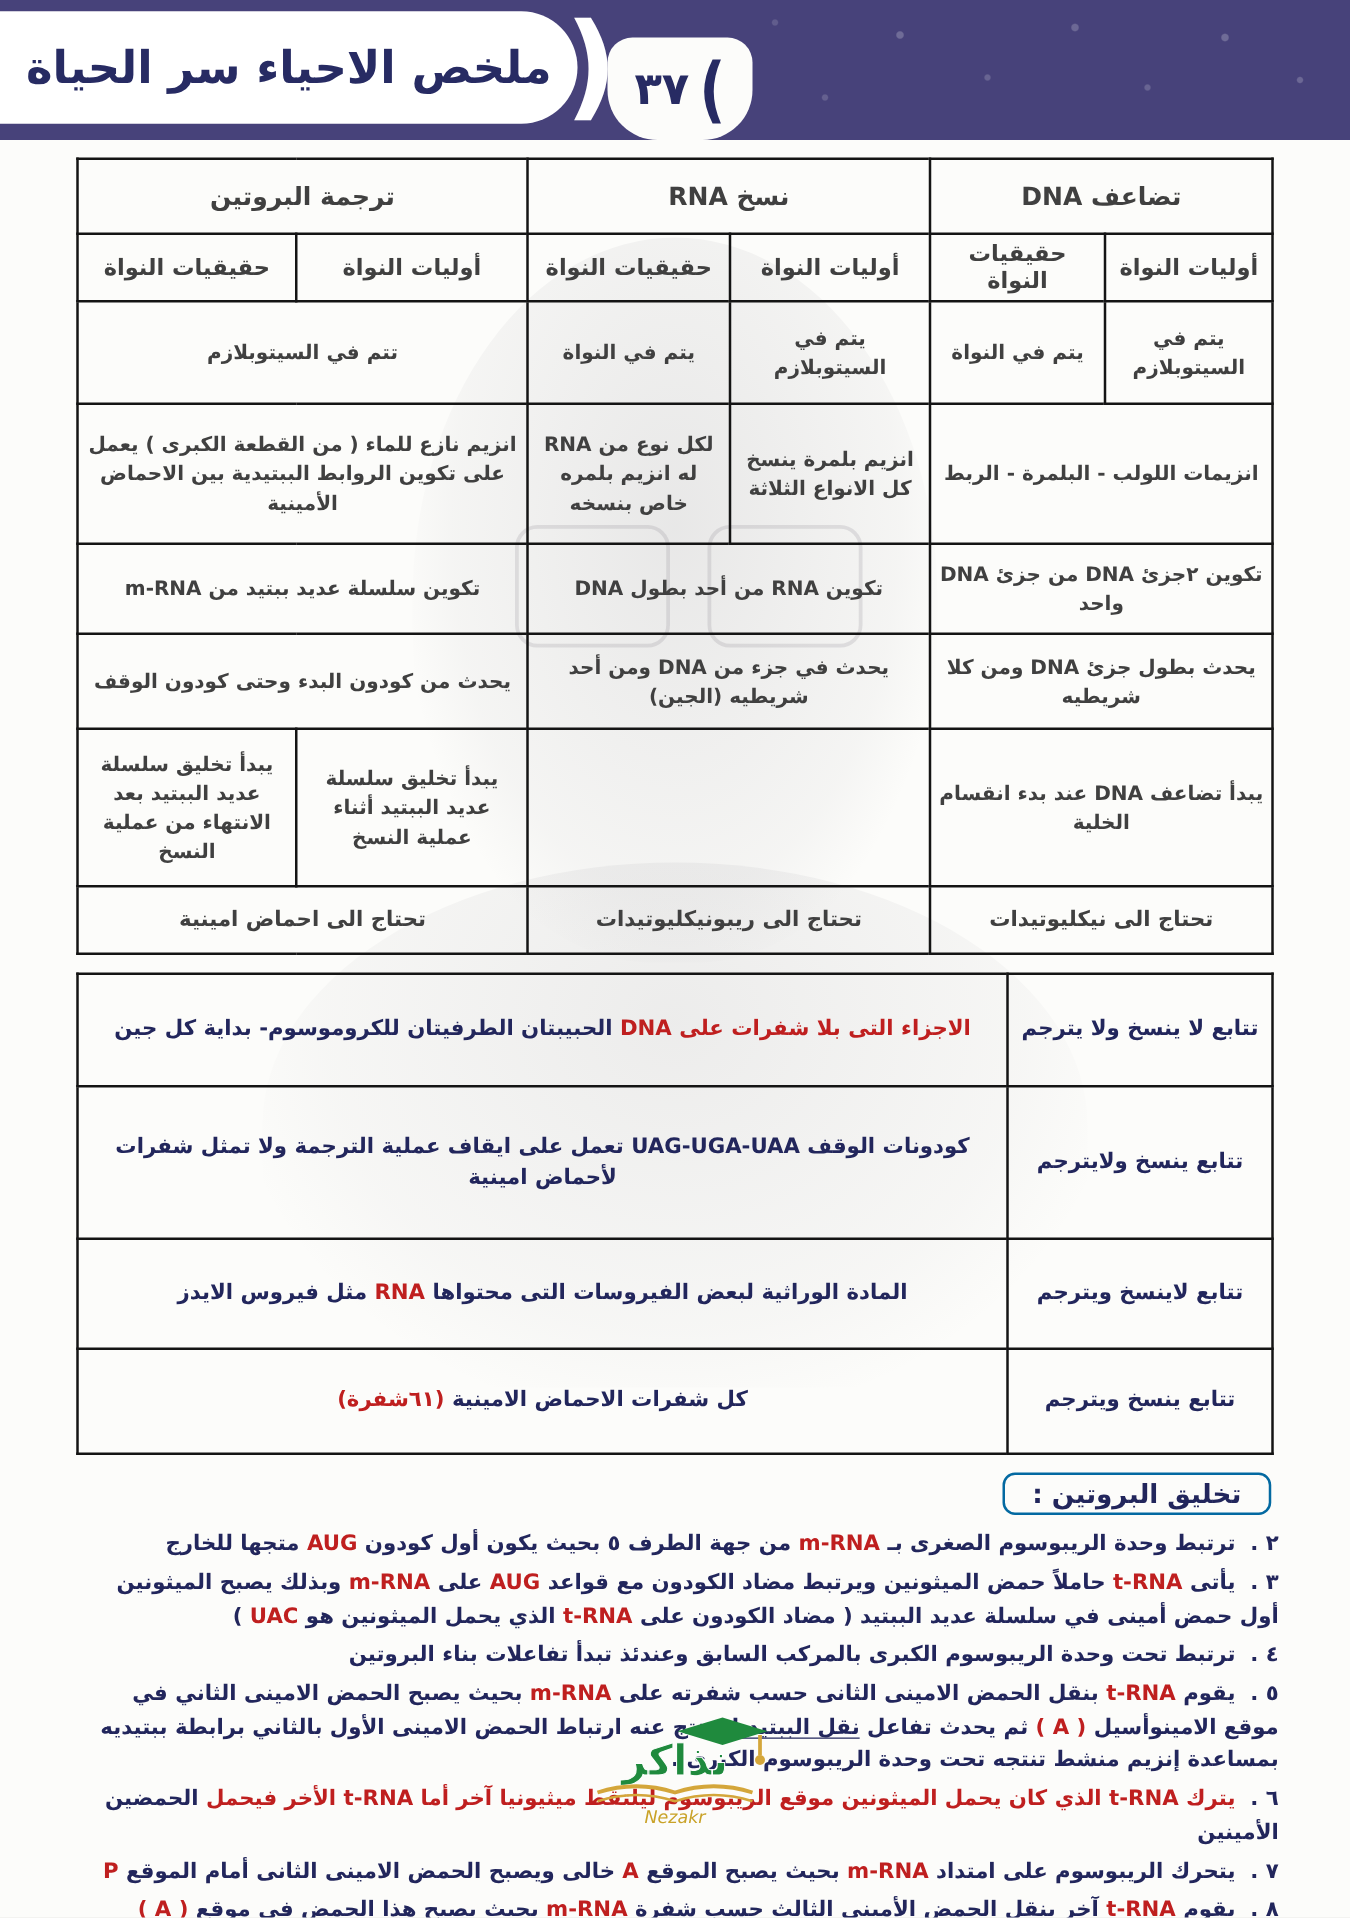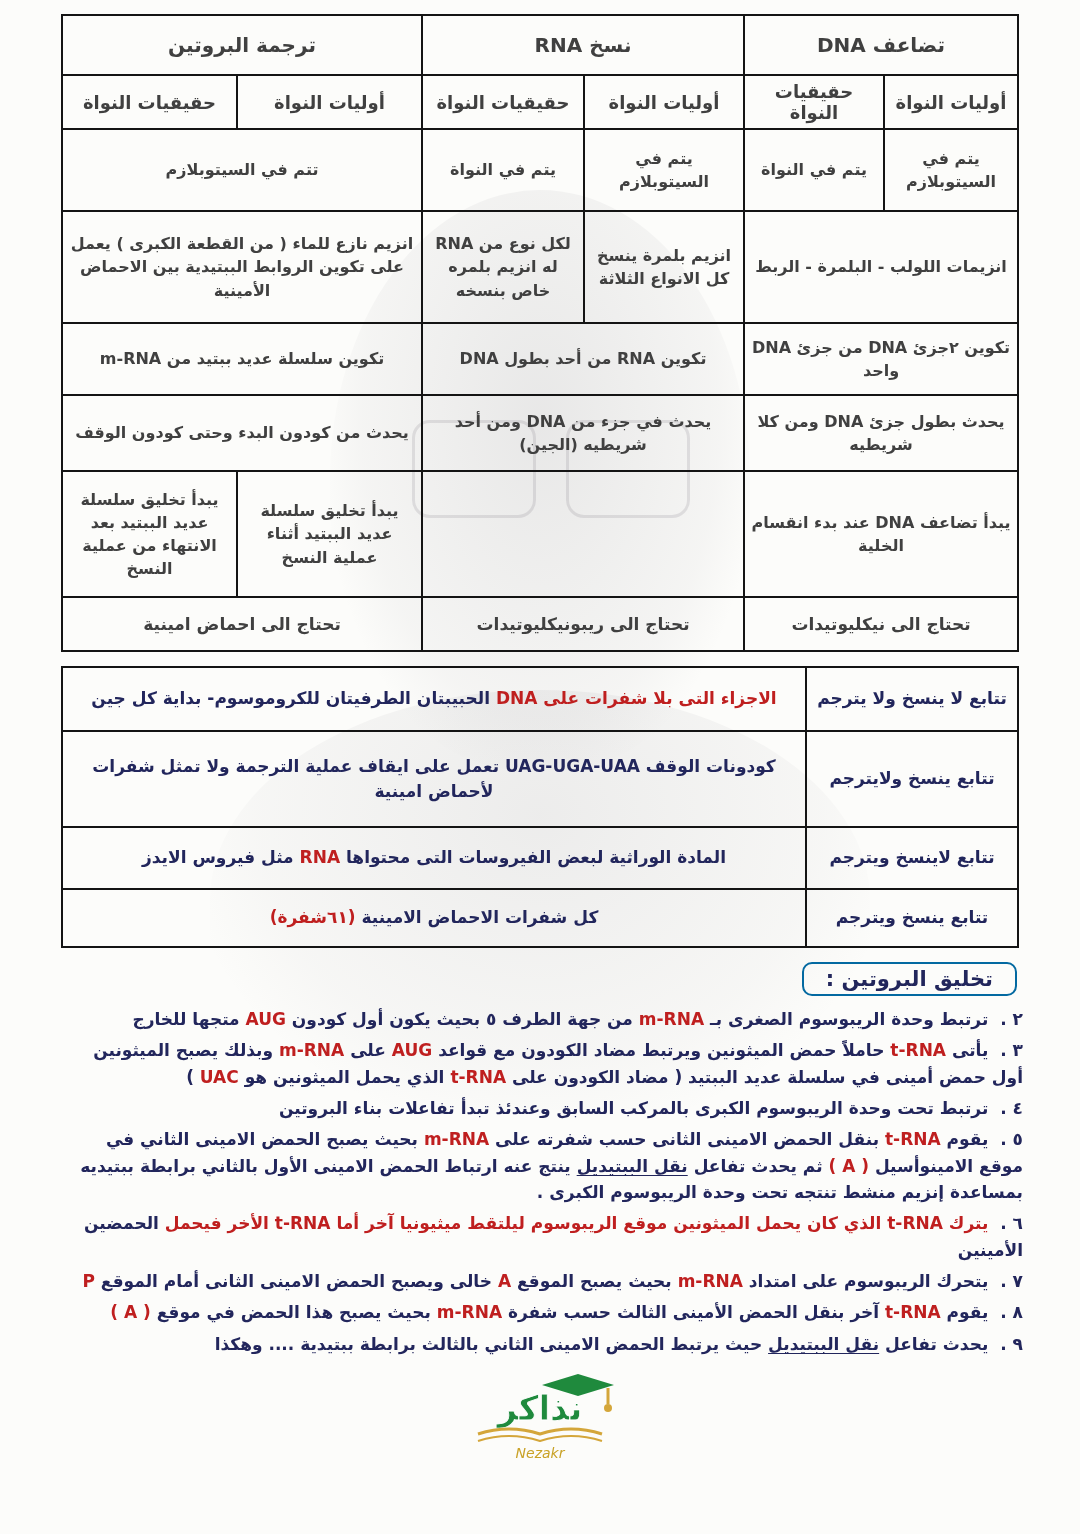--- a/index.html
+++ b/index.html
@@ -42,21 +42,21 @@
   .main-table .sub-h th{height:44px;font-size:18px;}
   .main-table td{font-size:16px;line-height:1.45;}
   .r-location td{height:72px;}
   .r-enzymes td{height:102px;}
   .r-product td{height:62px;}
   .r-region td{height:66px;}
   .r-timing td{height:116px;}
   .r-needs td{height:44px;font-size:17px;}
 
   .seq-table{width:956px;margin:14px auto 0;font-weight:bold;}
-  .seq-table td{border:2px solid #141414;text-align:center;vertical-align:middle;padding:7px 10px;font-size:17px;line-height:1.5;color:#22265c;}
+  .seq-table td{border:2px solid #141414;text-align:center;vertical-align:middle;padding:20px 10px;font-size:17px;line-height:1.5;color:#22265c;}
   .seq-label{width:212px;}
   .seq-r1 td{height:48px;}
   .seq-r2 td{height:80px;}
   .seq-r3 td{height:46px;}
   .seq-r4 td{height:42px;}
 
   
   .protein-section{width:966px;margin:12px auto 0;}
   .section-heading{display:inline-block;border:2px solid #0369a1;border-radius:10px;padding:3px 22px;font-size:21px;font-weight:bold;color:#22265c;margin:2px 6px 8px 0;}
   .note-box{float:left;width:292px;border:3px solid #2c2c6b;border-radius:14px;padding:8px 10px;margin:2px 16px 10px 2px;text-align:center;font-weight:bold;font-size:16px;line-height:1.65;color:#22265c;background:rgba(255,255,255,0.55);}
@@ -77,20 +77,30 @@
 
   <div class="watermark">
     <div class="wm-head"></div>
     <div class="wm-glass l"></div>
     <div class="wm-glass r"></div>
     <div class="wm-shoulders"></div>
   </div>
 
   <div class="content">
 
+    <header class="header">
+      <div class="title-box">
+        <h1>ملخص الاحياء سر الحياة</h1>
+        <span class="title-ornament">)</span>
+      </div>
+      <div class="page-notch">
+        <span class="notch-ornament">(</span>
+        <span class="page-number">٣٧</span>
+      </div>
+    </header>
 
     <table class="main-table">
       <colgroup>
         <col style="width:134px">
           <col style="width:140px">
         <col style="width:160px">
           <col style="width:162px">
         <col style="width:185px">
           <col style="width:175px">
       </colgroup>

